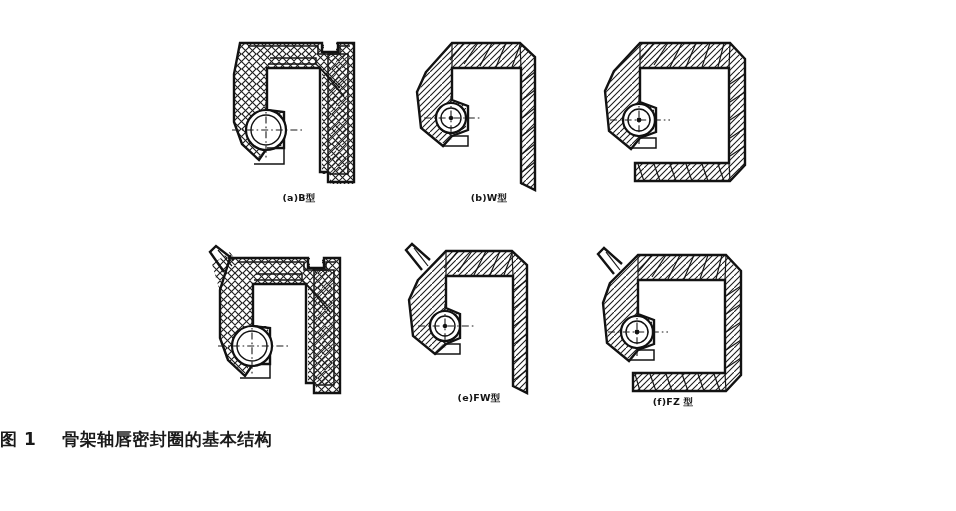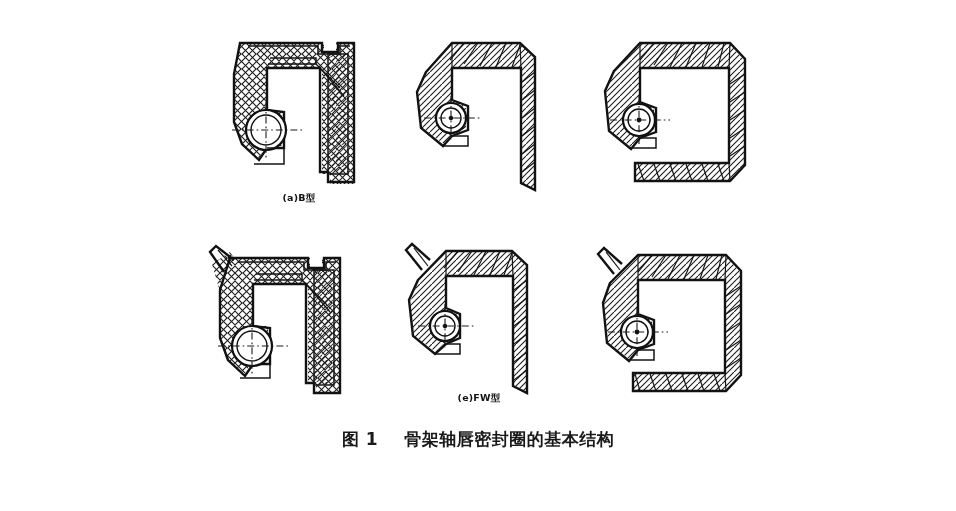--- a/index.html
+++ b/index.html
@@ -61,21 +61,21 @@
   #cell-c { left: 584px; top: 24px; }
   #cell-d { left: 190px; top: 228px; }
   #cell-e { left: 384px; top: 224px; }
   #cell-f { left: 578px; top: 228px; }
 
   #figure-caption {
     position: absolute;
     left: 0;
     top: 428px;
     width: 956px;
-    text-align: center;
+    text-align: left;
     font-family: "DejaVu Sans", sans-serif;
     font-size: 17px;
     font-weight: bold;
     color: #1a1a1a;
     letter-spacing: 0.5px;
   }
   #figure-caption .cap-num {
     margin-right: 26px;
   }
 
@@ -228,20 +228,21 @@
         <path class="metal-line" d="M58 112 L46 102"></path>
         <path class="outline-thin" d="M58 112 L74 112 L74 122 L49 122"></path>
 
         <circle class="spring-circle" cx="57" cy="94" r="15"></circle>
         <circle class="spring-inner" cx="57" cy="94" r="10"></circle>
         <circle cx="57" cy="94" r="2.2" fill="#101010"></circle>
         <path class="centerline" d="M30 94 L86 94"></path>
         <path class="centerline" d="M57 72 L57 116"></path>
       </svg>
     </div>
+    <div class="seal-label">(b)W型</div>
   </div>
 
   <div class="seal-cell" id="cell-c">
     <div class="drawing">
       <svg viewBox="0 0 190 175" xmlns="http://www.w3.org/2000/svg">
         <defs>
           <pattern id="pc-rub" width="15" height="15" patternUnits="userSpaceOnUse">
             <path d="M-4 11 L11 -4 M0 15 L15 0 M4 19 L19 4" class="hatch-rubber"></path>
             <path d="M-4 4 L11 19 M0 0 L15 15 M4 -4 L19 11" class="hatch-rubber"></path>
           </pattern>
@@ -487,19 +488,20 @@
         <path class="metal-line" d="M60 122 L48 112"></path>
         <path class="outline-thin" d="M60 122 L76 122 L76 132 L51 132"></path>
 
         <circle class="spring-circle" cx="59" cy="104" r="16"></circle>
         <circle class="spring-inner" cx="59" cy="104" r="11"></circle>
         <circle cx="59" cy="104" r="2.4" fill="#101010"></circle>
         <path class="centerline" d="M30 104 L90 104"></path>
         <path class="centerline" d="M59 80 L59 128"></path>
       </svg>
     </div>
+    <div class="seal-label">(f)FZ 型</div>
   </div>
 
   <div id="figure-caption">
     <span class="cap-num">图 1</span><span>骨架轴唇密封圈的基本结构</span>
   </div>
 
 </div>
 
 </body></html>

